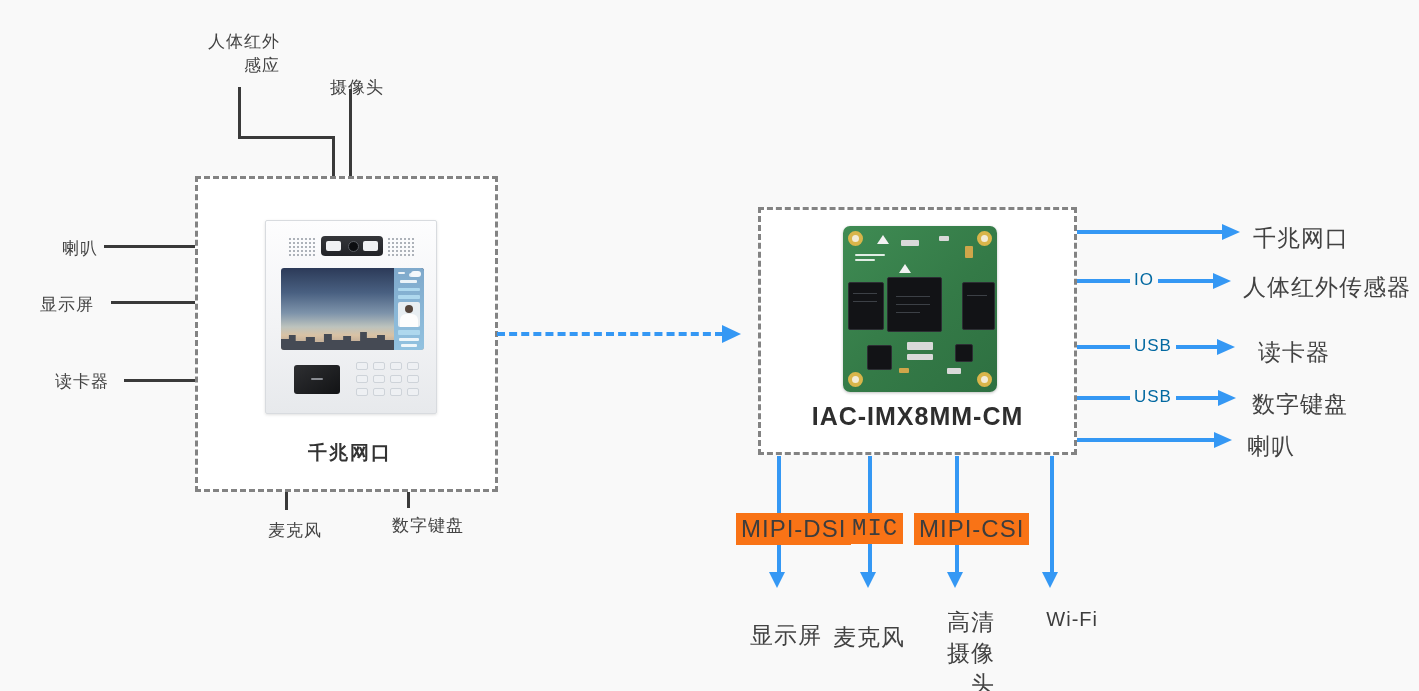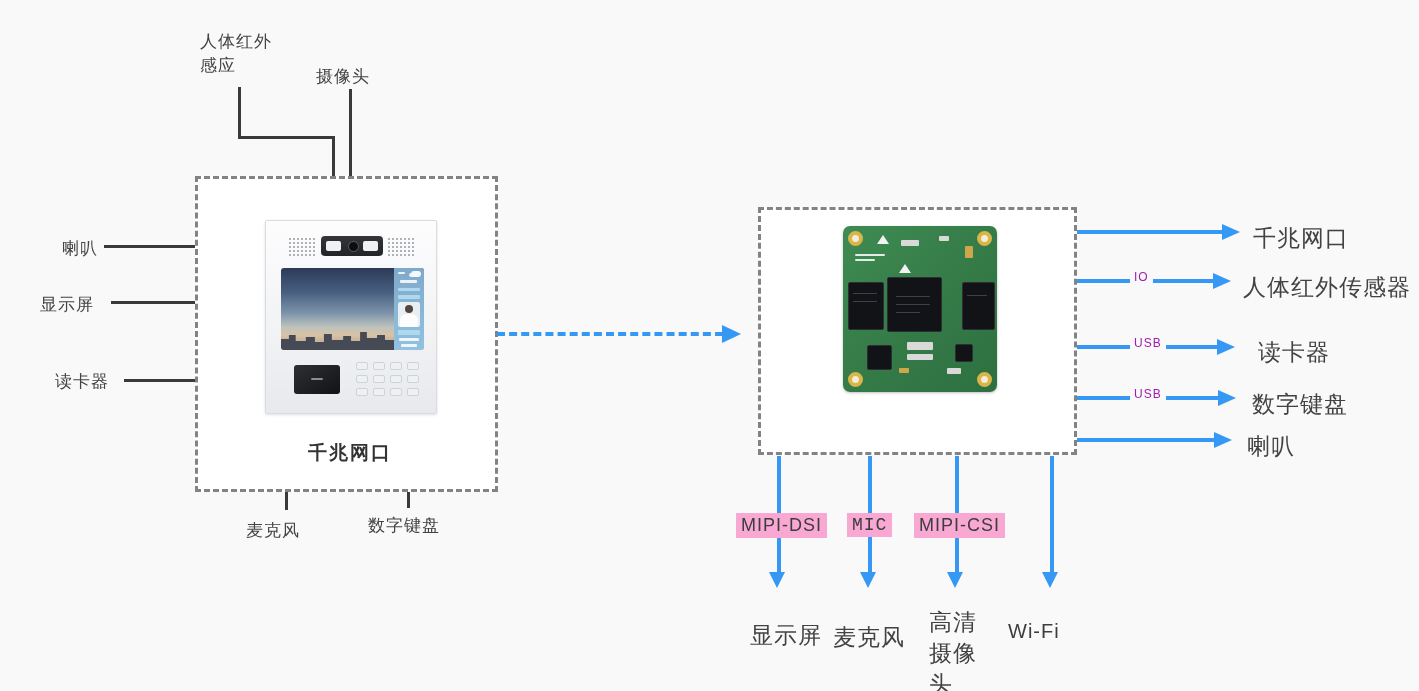--- a/index.html
+++ b/index.html
@@ -1,27 +1,27 @@
 <!DOCTYPE html>
 <html><head>
 <meta charset="utf-8">
 <style>
   html,body{margin:0;padding:0;}
   body{font-family:"Liberation Sans","DejaVu Sans",sans-serif;background:#f9f9f9;}
   .canvas{position:relative;width:1419px;height:691px;background:#f9f9f9;overflow:hidden;}
   .abs{position:absolute;}
   .cn{font-size:17px;color:#444;letter-spacing:1px;line-height:1.4;}
-  .center{text-align:left;}
+  .center{text-align:right;}
   .cline{position:absolute;background:#3a3a3a;}
   .bline{position:absolute;background:#3598f4;}
   .dashbox{position:absolute;border:3px dashed #838383;background:#ffffff;}
   .tri-r{position:absolute;width:0;height:0;border-top:8px solid transparent;border-bottom:8px solid transparent;border-left:18px solid #3598f4;}
   .tri-d{position:absolute;width:0;height:0;border-left:8px solid transparent;border-right:8px solid transparent;border-top:16px solid #3598f4;}
-  .bus{position:absolute;font-size:12px;color:#a21caf;background:#f9f9f9;padding:0 4px;letter-spacing:1px;}
-  .busv{position:absolute;font-size:18px;color:#3d3d3d;background:#f9a8d4;padding:2px 5px;letter-spacing:1px;}
+  .bus{position:absolute;font-size:17px;color:#0369a1;background:#f9f9f9;padding:0 4px;letter-spacing:1px;}
+  .busv{position:absolute;font-size:24px;color:#3d3d3d;background:#f97316;padding:2px 5px;letter-spacing:1px;}
   .endlabel{position:absolute;font-size:23px;color:#424242;letter-spacing:1px;white-space:nowrap;}
   
   .device{position:absolute;left:265px;top:220px;width:170px;height:192px;background:linear-gradient(180deg,#fdfdfe 0%,#f2f3f5 55%,#e7e9ec 100%);border:1px solid #d8dbdf;border-radius:2px;box-shadow:0 1px 3px rgba(0,0,0,.12);}
   .grille{position:absolute;width:28px;height:20px;background-image:radial-gradient(#9aa0a8 1px,transparent 1.2px);background-size:4px 4px;opacity:.8;}
   .cambar{position:absolute;left:55px;top:15px;width:62px;height:20px;background:linear-gradient(180deg,#35363a,#222327);border-radius:4px;}
   .camwin{position:absolute;top:5px;width:15px;height:10px;background:#f0f1f3;border-radius:2px;}
   .camlens{position:absolute;left:27px;top:5px;width:9px;height:9px;border-radius:50%;background:#0c0d10;border:1px solid #5a5d63;}
   .screen{position:absolute;left:15px;top:47px;width:143px;height:82px;border-radius:3px;overflow:hidden;background:linear-gradient(180deg,#2c3a58 0%,#496081 30%,#7d93aa 55%,#bdc3bd 72%,#d9c2a4 82%,#c9b49c 88%);}
   .skyline{position:absolute;left:0;bottom:0;width:113px;height:20px;background:#454a54;clip-path:polygon(0 100%,0 45%,7% 45%,7% 25%,13% 25%,13% 55%,22% 55%,22% 35%,30% 35%,30% 60%,38% 60%,38% 20%,45% 20%,45% 50%,55% 50%,55% 30%,62% 30%,62% 55%,70% 55%,70% 10%,76% 10%,76% 40%,85% 40%,85% 25%,92% 25%,92% 50%,100% 50%,100% 100%);}
   .sidebar{position:absolute;right:0;top:0;width:30px;height:100%;background:linear-gradient(180deg,#7fa9cb,#92c2e0);}
@@ -40,29 +40,29 @@
   .hole{position:absolute;width:15px;height:15px;border-radius:50%;background:#f3ecd7;border:4px solid #d9b54a;box-sizing:border-box;}
   .chip{position:absolute;background:#121316;border:1px solid #2c2e33;border-radius:2px;}
   .chipline{position:absolute;background:#3c4046;height:1px;}
   .smd{position:absolute;background:#d9d9d9;border-radius:1px;}
   .smdg{position:absolute;background:#cfa64a;border-radius:1px;}
   .silk{position:absolute;background:rgba(255,255,255,.85);height:2px;border-radius:1px;}
   .wtri{position:absolute;width:0;height:0;border-left:6px solid transparent;border-right:6px solid transparent;border-bottom:9px solid #f2f2f2;}
   .modname{position:absolute;left:758px;top:402px;width:319px;text-align:center;font-size:25px;font-weight:bold;color:#2e2e2e;letter-spacing:1px;}
   .devtitle{position:absolute;left:290px;top:440px;width:120px;text-align:center;font-size:19px;font-weight:bold;color:#333;letter-spacing:2px;}
   .bdash{position:absolute;left:497px;top:332px;width:226px;height:0;border-top:4px dashed #3598f4;}
-  .wifi{font-size:20px;color:#3d3d3d;letter-spacing:1px;margin-top:12px;}
+  .wifi{font-size:20px;color:#3d3d3d;letter-spacing:1px;}
 </style>
 </head>
 <body>
 
 <div class="canvas">
 
   <div class="abs cn center" style="left:200px;top:30px;width:80px;">人体红外感应</div>
-  <div class="abs cn center" style="left:316px;top:65px;width:68px;">摄像头</div>
+  <div class="abs cn center" style="left:316px;top:76px;width:68px;">摄像头</div>
 
   <div class="cline" style="left:238px;top:87px;width:3px;height:51px;"></div>
   <div class="cline" style="left:238px;top:136px;width:97px;height:3px;"></div>
   <div class="cline" style="left:332px;top:139px;width:3px;height:95px;"></div>
   <div class="cline" style="left:349px;top:89px;width:3px;height:151px;"></div>
   <div class="cline" style="left:104px;top:245px;width:198px;height:3px;"></div>
   <div class="cline" style="left:111px;top:301px;width:187px;height:3px;"></div>
   <div class="cline" style="left:124px;top:379px;width:143px;height:3px;"></div>
   <div class="cline" style="left:285px;top:410px;width:3px;height:100px;"></div>
   <div class="cline" style="left:407px;top:396px;width:3px;height:112px;"></div>
@@ -151,20 +151,21 @@
     <div class="smd" style="left:58px;top:14px;width:18px;height:6px;"></div>
     <div class="smd" style="left:96px;top:10px;width:10px;height:5px;"></div>
     <div class="smd" style="left:64px;top:116px;width:26px;height:8px;"></div>
     <div class="smd" style="left:64px;top:128px;width:26px;height:6px;"></div>
     <div class="smdg" style="left:122px;top:20px;width:8px;height:12px;"></div>
     <div class="smdg" style="left:56px;top:142px;width:10px;height:5px;"></div>
     <div class="smd" style="left:104px;top:142px;width:14px;height:6px;"></div>
     <div class="chip" style="left:112px;top:118px;width:16px;height:16px;"></div>
   </div>
 
+  <div class="modname">IAC-IMX8MM-CM</div>
 
   <div class="bline" style="left:1077px;top:230px;width:146px;height:4px;"></div>
   <div class="tri-r" style="left:1222px;top:224px;"></div>
   <div class="endlabel" style="left:1253px;top:223px;">千兆网口</div>
 
   <div class="bline" style="left:1077px;top:279px;width:136px;height:4px;"></div>
   <div class="bus" style="left:1130px;top:270px;">IO</div>
   <div class="tri-r" style="left:1213px;top:273px;"></div>
   <div class="endlabel" style="left:1243px;top:272px;">人体红外传感器</div>
 

